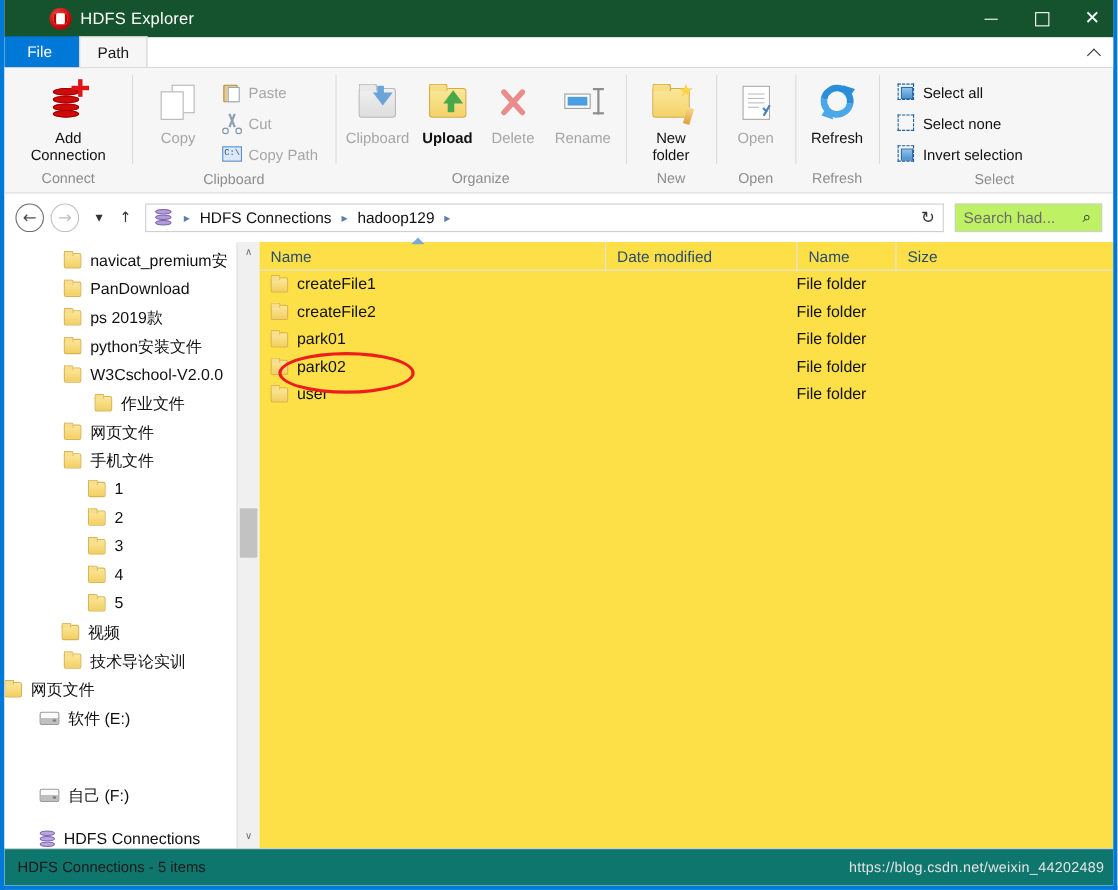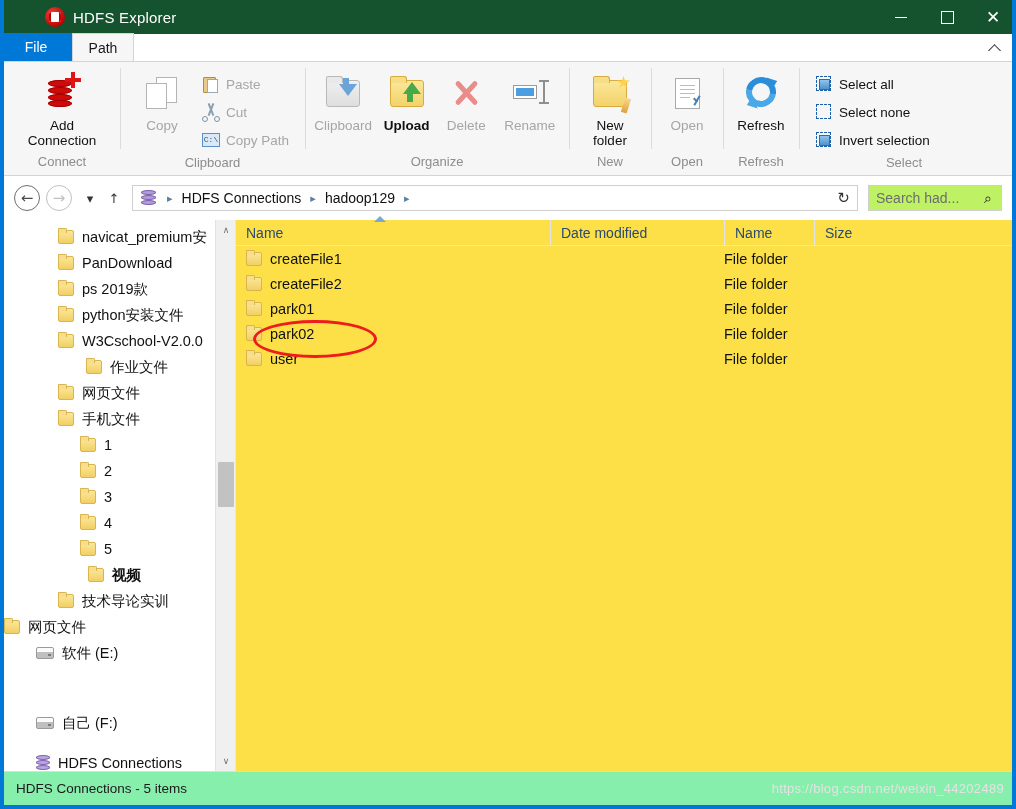--- a/index.html
+++ b/index.html
@@ -435,21 +435,21 @@
 
   .ellipse {
     position: absolute; left: 17px; top: 100px;
     width: 124px; height: 38px; border: 3px solid #ee1c1c;
     border-radius: 50%; pointer-events: none;
   }
 
   
   .statusbar {
     position: absolute; left: 0; right: 0; bottom: 0; height: 34px;
-    background: #86efac; border-top: 1px solid #dcdcdc;
+    background: #0f766e; border-top: 1px solid #dcdcdc;
     display: flex; align-items: center; padding-left: 12px;
     font-size: 13.5px; color: #1a1a1a;
   }
   .watermark {
     position: absolute; right: 8px; bottom: 9px;
     font-size: 13px; color: #e3e3e3; letter-spacing: .3px;
     pointer-events: none; white-space: nowrap;
   }
 </style>
 </head>
@@ -738,21 +738,21 @@
             <span>3</span>
           </div>
           <div class="tnode" style="padding-left: 76px;">
             <span class="tfolder"></span>
             <span>4</span>
           </div>
           <div class="tnode" style="padding-left: 76px;">
             <span class="tfolder"></span>
             <span>5</span>
           </div>
-          <div class="tnode" style="padding-left: 84px; font-weight: bold;">
+          <div class="tnode" style="padding-left: 52px;">
             <span class="tfolder"></span>
             <span>视频</span>
           </div>
           <div class="tnode" style="padding-left: 54px;">
             <span class="tfolder"></span>
             <span>技术导论实训</span>
           </div>
           <div class="tnode" style="">
             <span class="tfolder"></span>
             <span>网页文件</span>

